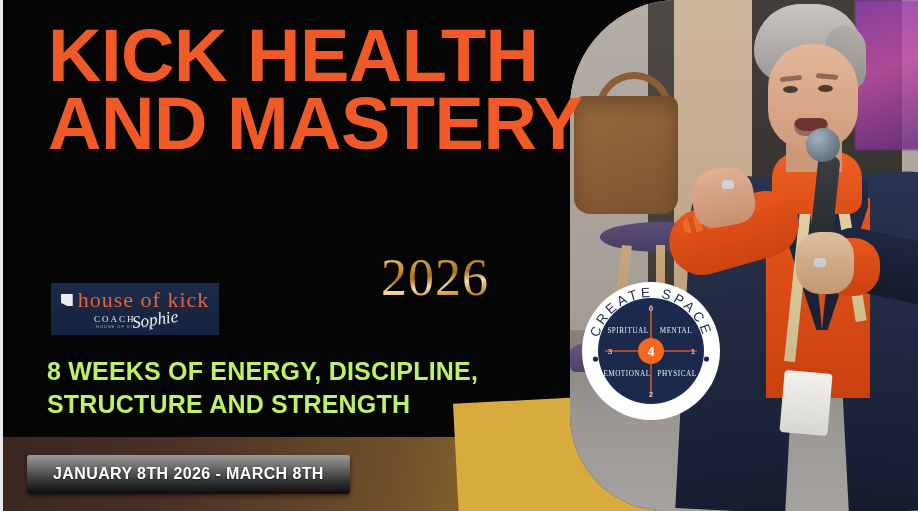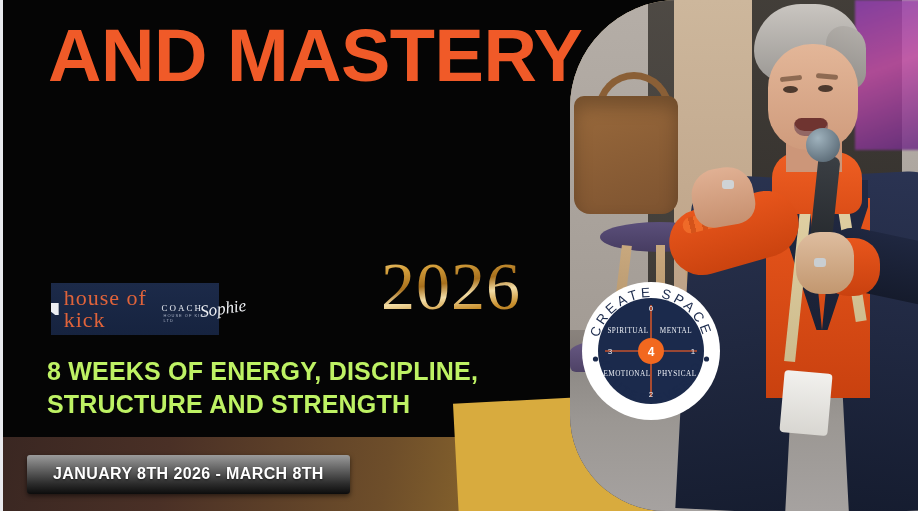--- a/index.html
+++ b/index.html
@@ -154,32 +154,32 @@
     letter-spacing:-0.5px;
     text-transform:uppercase;
     transform:scaleX(1.0);
   }
   .headline div{white-space:nowrap;}
   .hl-3{position:relative;}
 
   .year{
     position:absolute;left:378px;top:252px;
     font-family:"Liberation Serif",serif;
-    font-size:68px;font-weight:400;letter-spacing:1px;
+    font-size:52px;font-weight:400;letter-spacing:1px;
     background:linear-gradient(172deg,#f6e3ae 0%,#d8a33e 22%,#a8701d 46%,#f3dda6 62%,#c98f2c 80%,#8c5c16 100%);
     -webkit-background-clip:text;background-clip:text;
     -webkit-text-fill-color:transparent;color:transparent;
     line-height:1;
   }
 
   
   .logo{
     position:absolute;left:48px;top:283px;width:168px;height:52px;
     background:linear-gradient(180deg,#1c2a49,#16233f);
-    display:flex;flex-direction:row;justify-content:center;align-items:center;
+    display:flex;flex-direction:column;justify-content:center;align-items:center;
   }
   .logo-row{display:flex;align-items:center;gap:5px;}
   .logo-mark{width:12px;height:12px;background:#eceef2;
     clip-path:polygon(0 0,100% 0,100% 100%,55% 100%,0 72%);}
   .logo-word{
     font-family:"Liberation Serif",serif;
     font-size:22px;color:#e0633a;letter-spacing:1px;line-height:1;
   }
   .logo-sub{position:relative;margin-top:2px;height:16px;width:110px;}
   .logo-coach{
@@ -280,20 +280,21 @@
         <div class="hand-mic"></div>
         <div class="ring2"></div>
         <div class="mic-head"></div>
       </div>
     </div>
   </div>
 
   <div class="content">
 
     <div class="headline">
+      <div>KICK HEALTH</div>
       <div class="hl-3">AND MASTERY</div>
     </div>
 
     <div class="year">2026</div>
 
     <div class="logo">
       <div class="logo-row">
         <span class="logo-mark"></span>
         <span class="logo-word">house of kick</span>
       </div>

